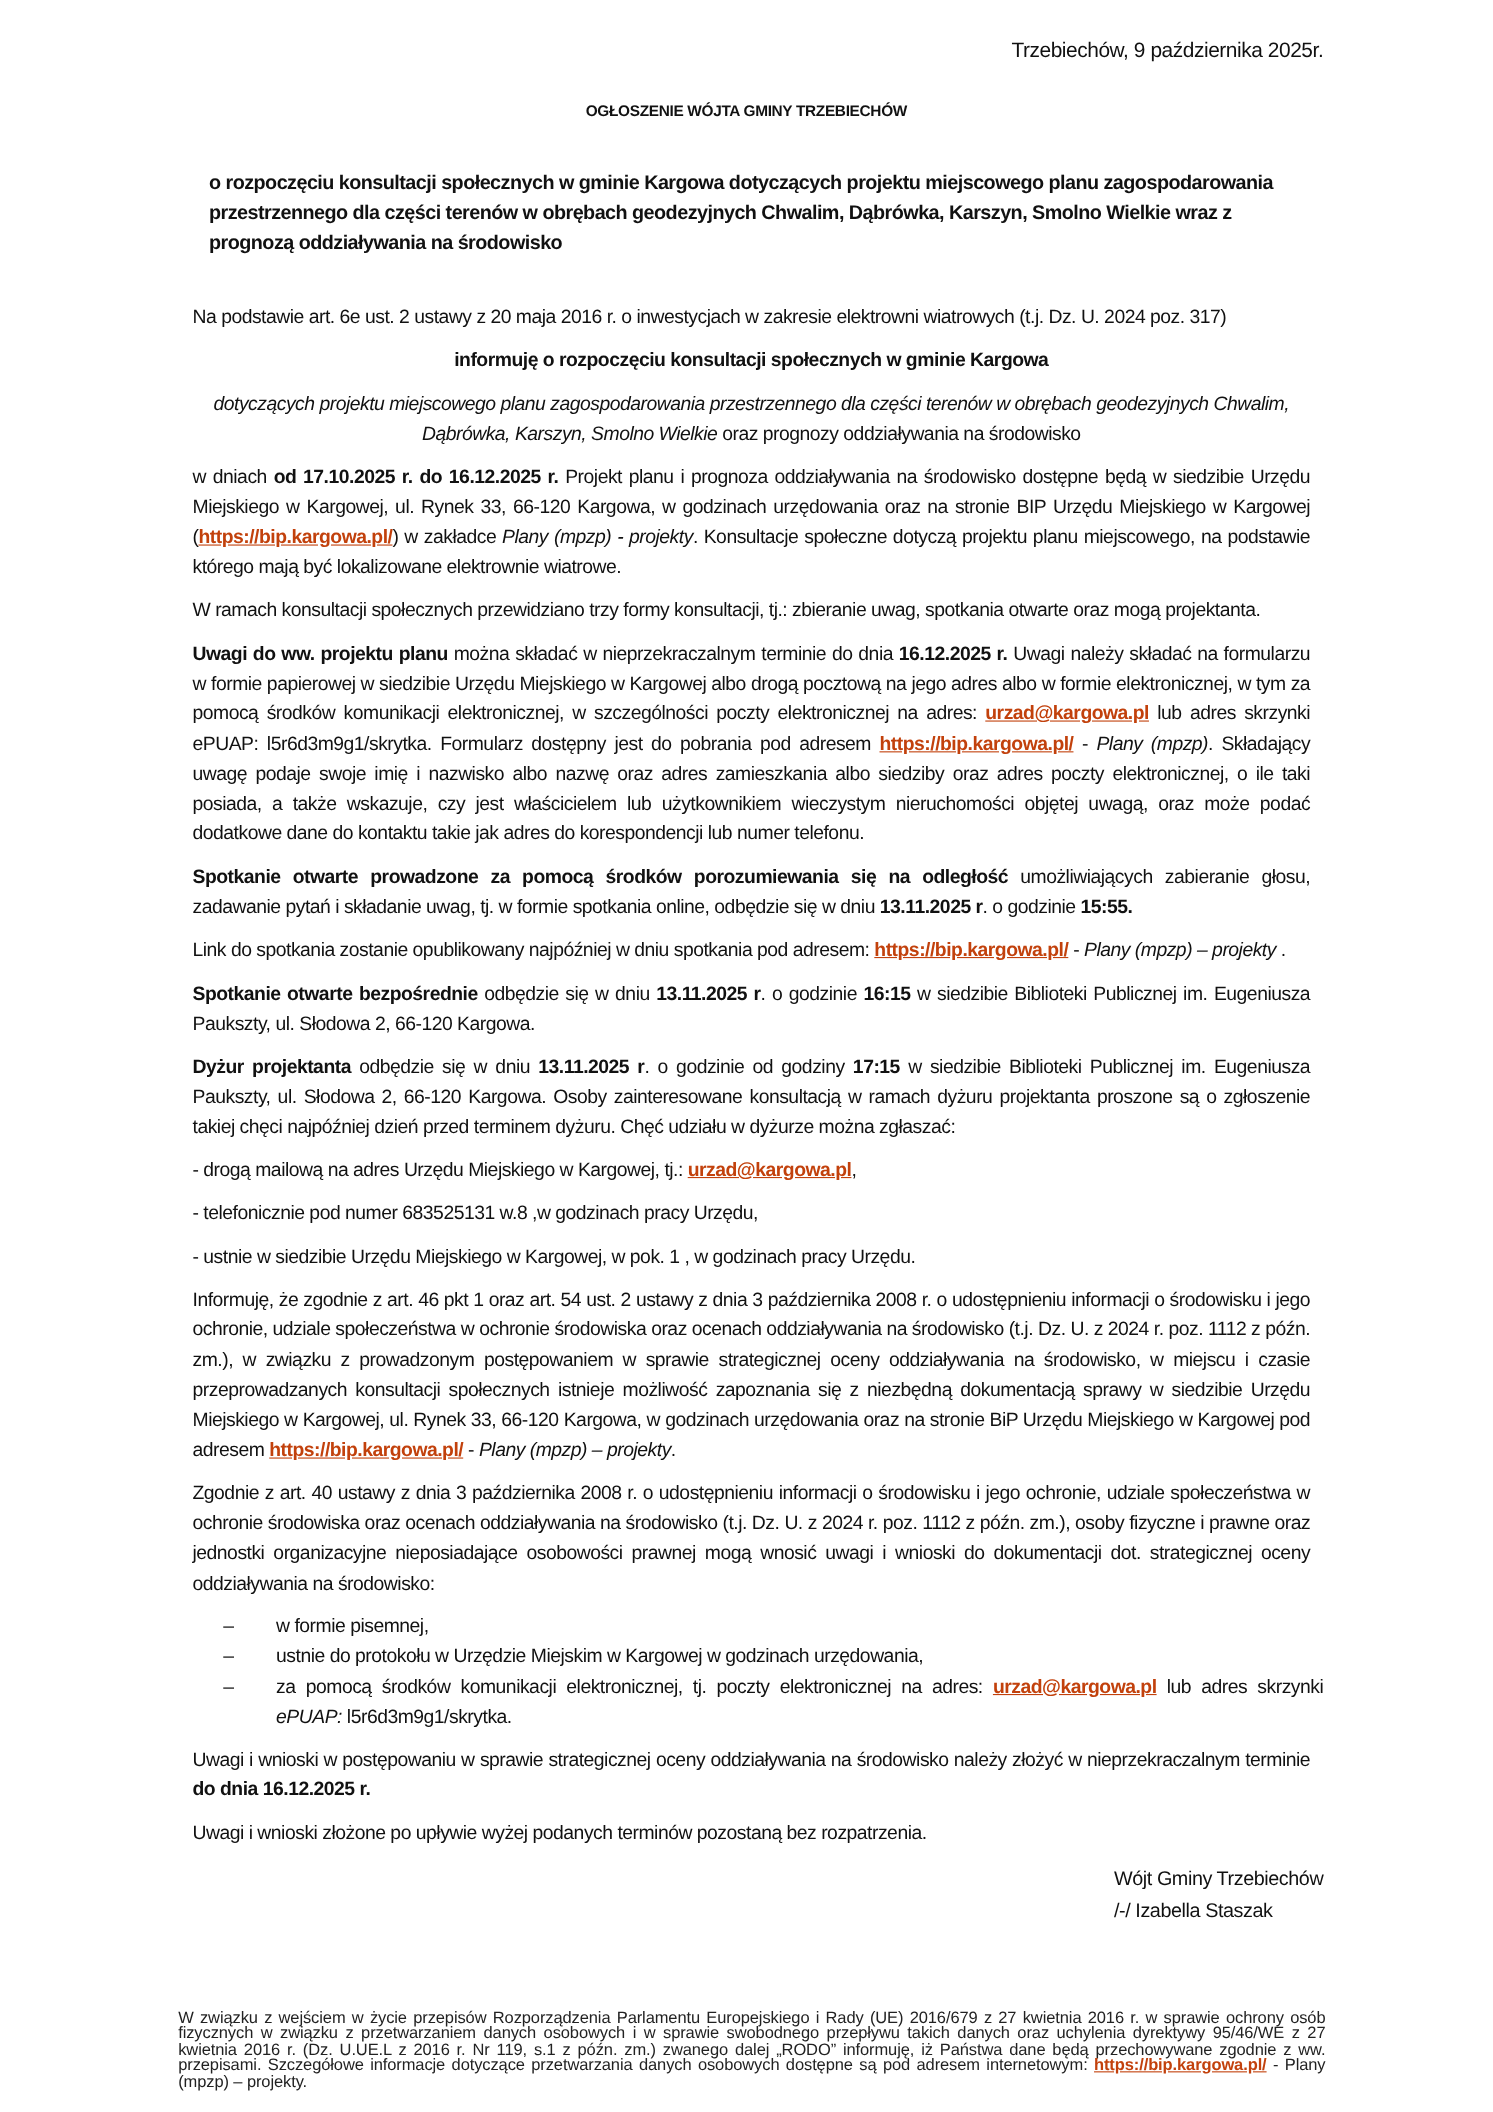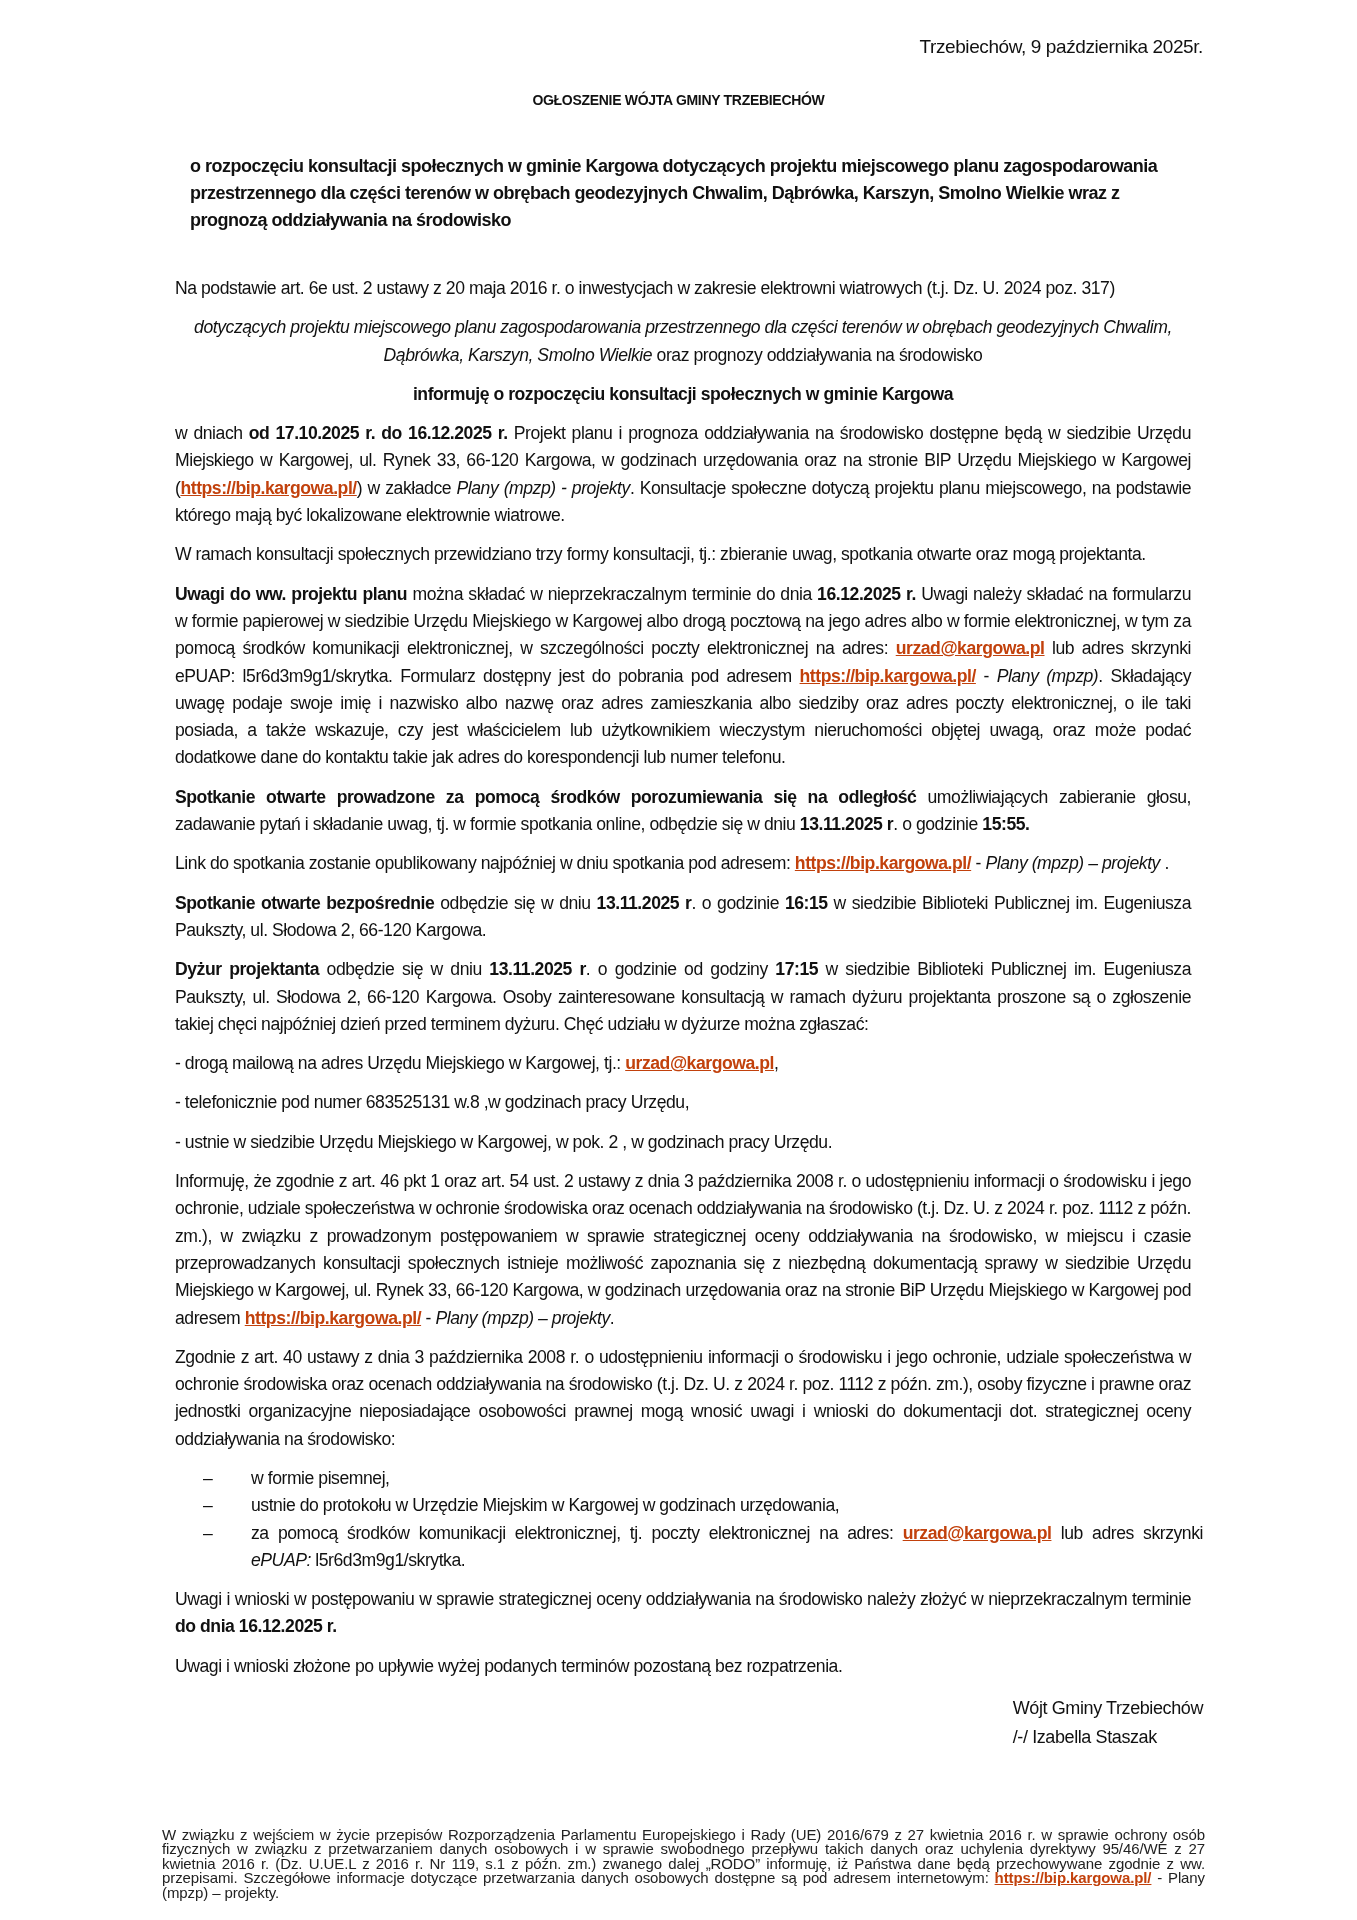--- a/index.html
+++ b/index.html
@@ -30,40 +30,40 @@
 <body>
 
 <div>
 
   <div class="date">Trzebiechów, 9 października 2025r.</div>
   <div class="title">OGŁOSZENIE WÓJTA GMINY TRZEBIECHÓW</div>
   <div class="subtitle">o rozpoczęciu konsultacji społecznych w gminie Kargowa dotyczących projektu miejscowego planu zagospodarowania przestrzennego dla części terenów w obrębach geodezyjnych Chwalim, Dąbrówka, Karszyn, Smolno Wielkie wraz z prognozą oddziaływania na środowisko</div>
 
   <div class="body">
     <p>Na podstawie art. 6e ust. 2 ustawy z 20 maja 2016 r. o inwestycjach w zakresie elektrowni wiatrowych (t.j. Dz. U. 2024 poz. 317)</p>
+    <p class="center"><b>informuję o rozpoczęciu konsultacji społecznych w gminie Kargowa</b></p>
     <p class="center"><i>dotyczących projektu miejscowego planu zagospodarowania przestrzennego dla części terenów w obrębach geodezyjnych Chwalim, Dąbrówka, Karszyn, Smolno Wielkie</i><span> oraz prognozy oddziaływania na środowisko</span></p>
-    <p class="center"><b>informuję o rozpoczęciu konsultacji społecznych w gminie Kargowa</b></p>
 
     <p class="gap"><span>w dniach </span><b>od 17.10.2025 r. do 16.12.2025 r.</b><span> Projekt planu i prognoza oddziaływania na środowisko dostępne będą w siedzibie Urzędu Miejskiego w Kargowej, ul. Rynek 33, 66-120 Kargowa, w godzinach urzędowania oraz na stronie BIP Urzędu Miejskiego w Kargowej (</span><a>https://bip.kargowa.pl/</a><span>) w zakładce </span><i>Plany (mpzp) - projekty</i><span>. Konsultacje społeczne dotyczą projektu planu miejscowego, na podstawie którego mają być lokalizowane elektrownie wiatrowe.</span></p>
 
     <p>W ramach konsultacji społecznych przewidziano trzy formy konsultacji, tj.: zbieranie uwag, spotkania otwarte oraz mogą projektanta.</p>
 
     <p><b>Uwagi do ww. projektu planu</b><span> można składać w nieprzekraczalnym terminie do dnia </span><b>16.12.2025 r.</b><span> Uwagi należy składać na formularzu w formie papierowej w siedzibie Urzędu Miejskiego w Kargowej albo drogą pocztową na jego adres albo w formie elektronicznej, w tym za pomocą środków komunikacji elektronicznej, w szczególności poczty elektronicznej na adres: </span><a>urzad@kargowa.pl</a><span> lub adres skrzynki ePUAP: l5r6d3m9g1/skrytka. Formularz dostępny jest do pobrania pod adresem </span><a>https://bip.kargowa.pl/</a><span> - </span><i>Plany (mpzp)</i><span>. Składający uwagę podaje swoje imię i nazwisko albo nazwę oraz adres zamieszkania albo siedziby oraz adres poczty elektronicznej, o ile taki posiada, a także wskazuje, czy jest właścicielem lub użytkownikiem wieczystym nieruchomości objętej uwagą, oraz może podać dodatkowe dane do kontaktu takie jak adres do korespondencji lub numer telefonu.</span></p>
 
     <p><b>Spotkanie otwarte prowadzone za pomocą środków porozumiewania się na odległość</b><span> umożliwiających zabieranie głosu, zadawanie pytań i składanie uwag, tj. w formie spotkania online, odbędzie się w dniu </span><b>13.11.2025 r</b><span>. o godzinie </span><b>15:55.</b></p>
 
     <p><span>Link do spotkania zostanie opublikowany najpóźniej w dniu spotkania pod adresem: </span><a>https://bip.kargowa.pl/</a><span> - </span><i>Plany (mpzp) – projekty</i><span> .</span></p>
 
     <p><b>Spotkanie otwarte bezpośrednie</b><span> odbędzie się w dniu </span><b>13.11.2025 r</b><span>. o godzinie </span><b>16:15</b><span> w siedzibie Biblioteki Publicznej im. Eugeniusza Paukszty, ul. Słodowa 2, 66-120 Kargowa.</span></p>
 
     <p><b>Dyżur projektanta</b><span> odbędzie się w dniu </span><b>13.11.2025 r</b><span>. o godzinie od godziny </span><b>17:15</b><span> w siedzibie Biblioteki Publicznej im. Eugeniusza Paukszty, ul. Słodowa 2, 66-120 Kargowa. Osoby zainteresowane konsultacją w ramach dyżuru projektanta proszone są o zgłoszenie takiej chęci najpóźniej dzień przed terminem dyżuru. Chęć udziału w dyżurze można zgłaszać:</span></p>
 
     <p><span>- drogą mailową na adres Urzędu Miejskiego w Kargowej, tj.: </span><a>urzad@kargowa.pl</a><span>,</span></p>
     <p>- telefonicznie pod numer 683525131 w.8 ,w godzinach pracy Urzędu,</p>
-    <p>- ustnie w siedzibie Urzędu Miejskiego w Kargowej, w pok. 2 , w godzinach pracy Urzędu.</p>
+    <p>- ustnie w siedzibie Urzędu Miejskiego w Kargowej, w pok. 1 , w godzinach pracy Urzędu.</p>
 
     <p><span>Informuję, że zgodnie z art. 46 pkt 1 oraz art. 54 ust. 2 ustawy z dnia 3 października 2008 r. o udostępnieniu informacji o środowisku i jego ochronie, udziale społeczeństwa w ochronie środowiska oraz ocenach oddziaływania na środowisko (t.j. Dz. U. z 2024 r. poz. 1112 z późn. zm.), w związku z prowadzonym postępowaniem w sprawie strategicznej oceny oddziaływania na środowisko, w miejscu i czasie przeprowadzanych konsultacji społecznych istnieje możliwość zapoznania się z niezbędną dokumentacją sprawy w siedzibie Urzędu Miejskiego w Kargowej, ul. Rynek 33, 66-120 Kargowa, w godzinach urzędowania oraz na stronie BiP Urzędu Miejskiego w Kargowej pod adresem </span><a>https://bip.kargowa.pl/</a><span> - </span><i>Plany (mpzp) – projekty</i><span>.</span></p>
 
     <p>Zgodnie z art. 40 ustawy z dnia 3 października 2008 r. o udostępnieniu informacji o środowisku i jego ochronie, udziale społeczeństwa w ochronie środowiska oraz ocenach oddziaływania na środowisko (t.j. Dz. U. z 2024 r. poz. 1112 z późn. zm.), osoby fizyczne i prawne oraz jednostki organizacyjne nieposiadające osobowości prawnej mogą wnosić uwagi i wnioski do dokumentacji dot. strategicznej oceny oddziaływania na środowisko:</p>
 
     <ul class="dash">
       <li><span class="dash-mark">–</span><span>w formie pisemnej,</span></li>
       <li><span class="dash-mark">–</span><span>ustnie do protokołu w Urzędzie Miejskim w Kargowej w godzinach urzędowania,</span></li>
       <li><span class="dash-mark">–</span><span>za pomocą środków komunikacji elektronicznej, tj. poczty elektronicznej na adres: </span><a>urzad@kargowa.pl</a><span> lub adres skrzynki </span><i>ePUAP:</i><span> l5r6d3m9g1/skrytka.</span></li>
     </ul>

